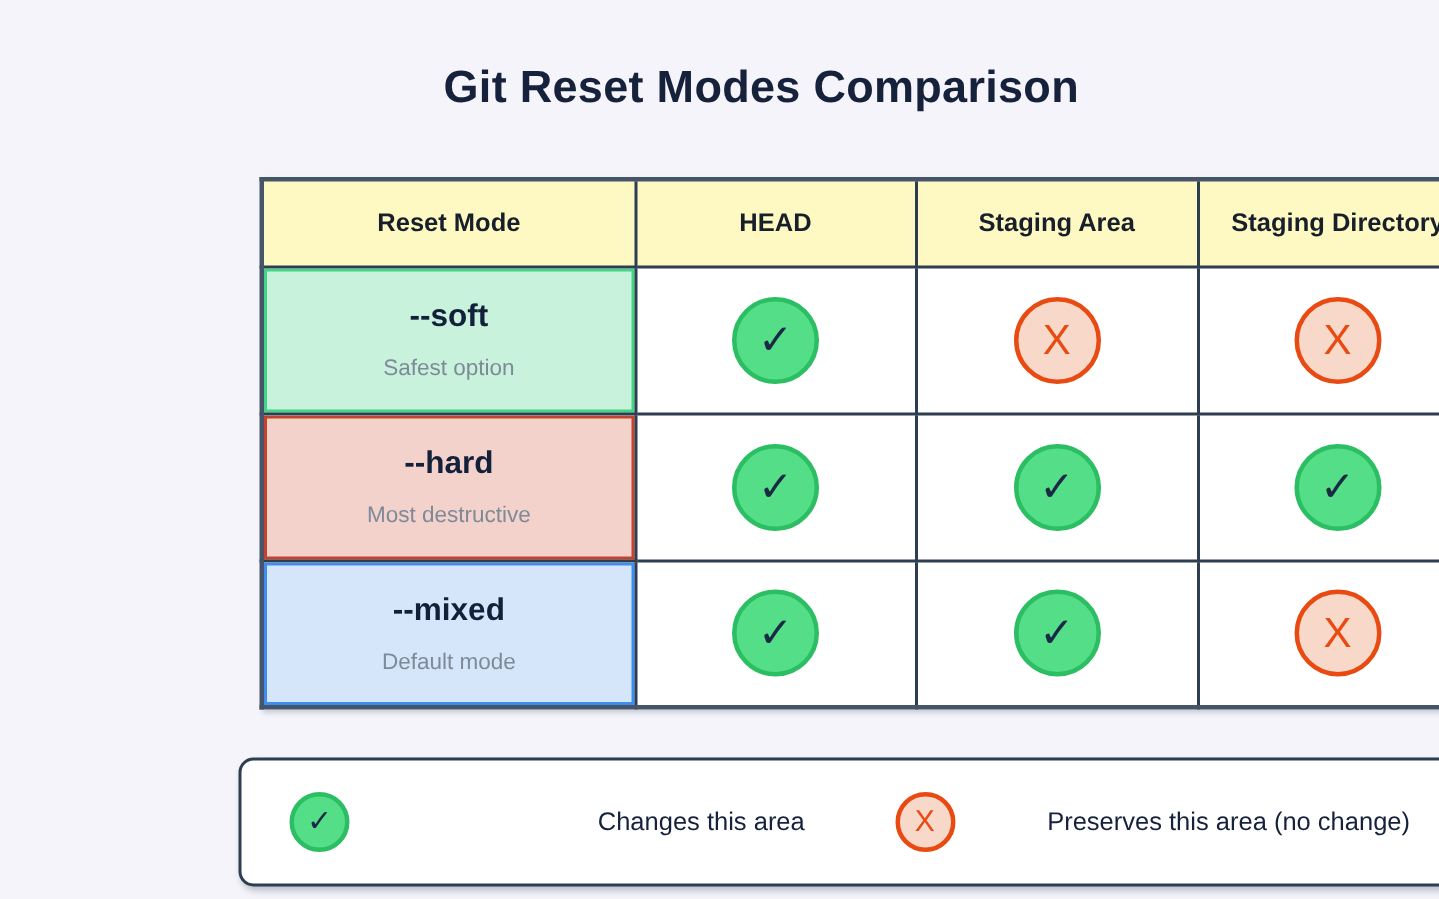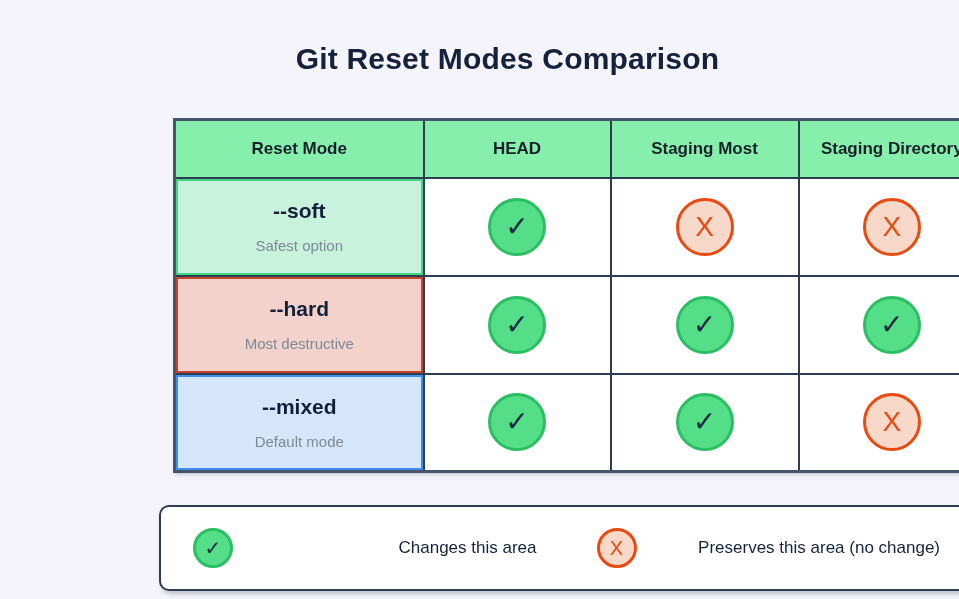--- a/index.html
+++ b/index.html
@@ -21,21 +21,21 @@
   table.comparison {
     border-collapse: collapse;
     width: 811px;
     table-layout: fixed;
     background: #ffffff;
     border: 3px solid #46546a;
     box-shadow: 2px 2px 3px rgba(110,115,135,0.30);
   }
   table.comparison th {
     height: 58px;
-    background: #86efac;
+    background: #fef9c3;
     color: #17202a;
     font-size: 17px;
     font-weight: bold;
     border: 2px solid #2c3e50;
   }
   table.comparison td {
     height: 98px;
     border: 2px solid #2c3e50;
     text-align: center;
     vertical-align: middle;
@@ -79,21 +79,21 @@
       <colgroup>
         <col style="width:249px">
         <col style="width:187px">
         <col style="width:188px">
         <col style="width:187px">
       </colgroup>
       <thead>
         <tr>
             <th>Reset Mode</th>
             <th>HEAD</th>
-            <th>Staging Most</th>
+            <th>Staging Area</th>
             <th>Staging Directory</th>
           </tr>
       </thead>
       <tbody>
           <tr>
             <td class="mode-cell" style="background: rgb(200, 242, 220); box-shadow: rgb(65, 213, 132) 0px 0px 0px 2px inset;">
               <div class="mode-name">--soft</div>
               <div class="mode-note">Safest option</div>
             </td>
             <td class="icon-cell"><span class="icon-circle size-lg" style="background: rgb(84, 222, 136); border-color: rgb(43, 190, 99); color: rgb(27, 42, 68);">✓</span></td>

